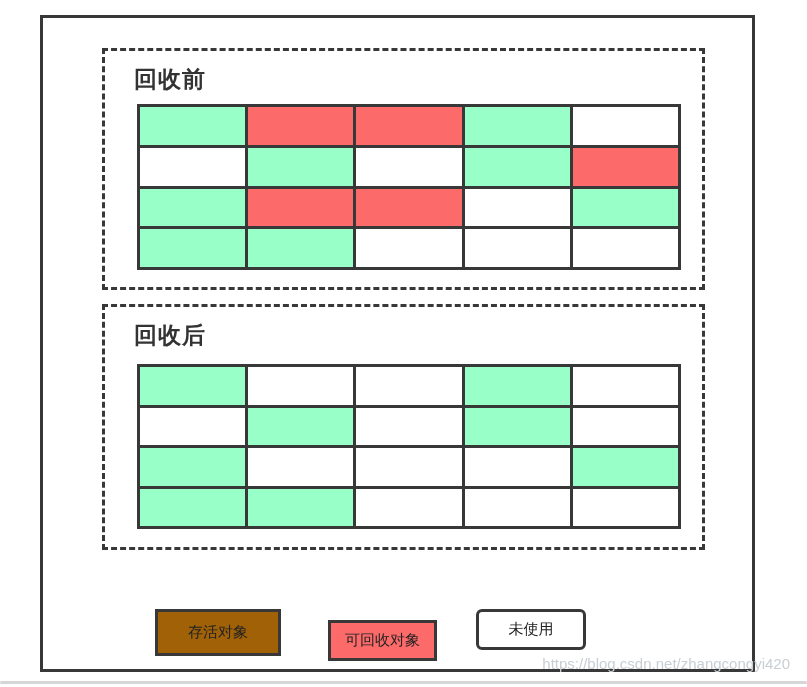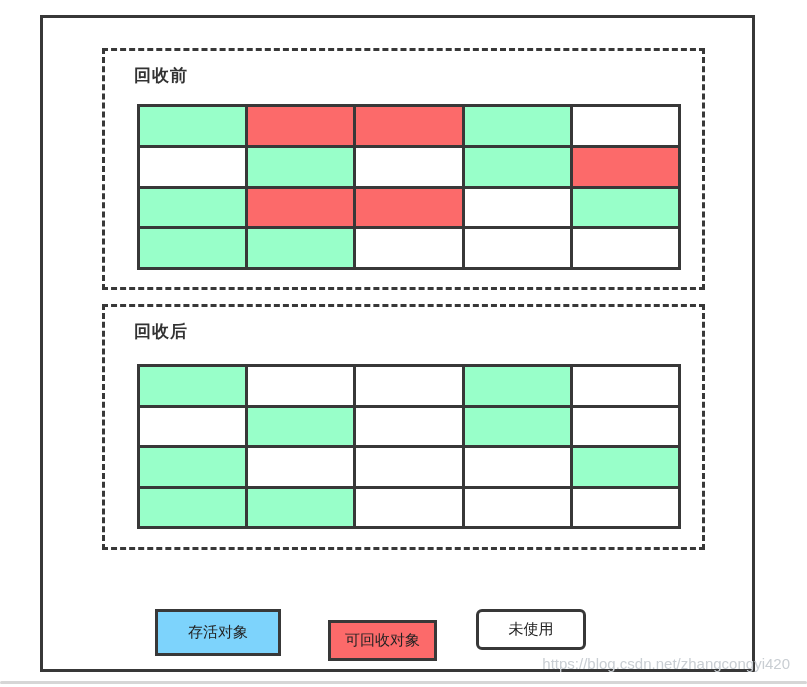--- a/index.html
+++ b/index.html
@@ -34,21 +34,21 @@
     box-sizing: border-box;
     width: 603px;
     left: 99px;
   }
   .panel-before { top: 45px;  height: 242px; }
   .panel-after  { top: 318px; height: 246px; }
   .panel-label {
     position: absolute;
     left: 29px;
     top: 13px;
-    font-size: 17px;
+    font-size: 23px;
     font-weight: bold;
     color: #333333;
     letter-spacing: 1px;
   }
   
   .heap-grid {
     position: absolute;
     left: 32px;
     border-collapse: collapse;
     table-layout: fixed;
@@ -173,21 +173,21 @@
               <td style="background: rgb(255, 255, 255);"></td>
               <td style="background: rgb(255, 255, 255);"></td>
             </tr>
           </tbody>
       </table>
     </section>
 
   </div>
 
   <div class="legend">
-      <div class="legend-item" style="background: #7dd3fc;">
+      <div class="legend-item" style="background: #a16207;">
         <span>存活对象</span>
       </div>
       <div class="legend-item" style="background: rgb(252, 106, 106);">
         <span>可回收对象</span>
       </div>
       <div class="legend-item" style="background: rgb(255, 255, 255); border-radius: 6px;">
         <span>未使用</span>
       </div>
     </div>
 

